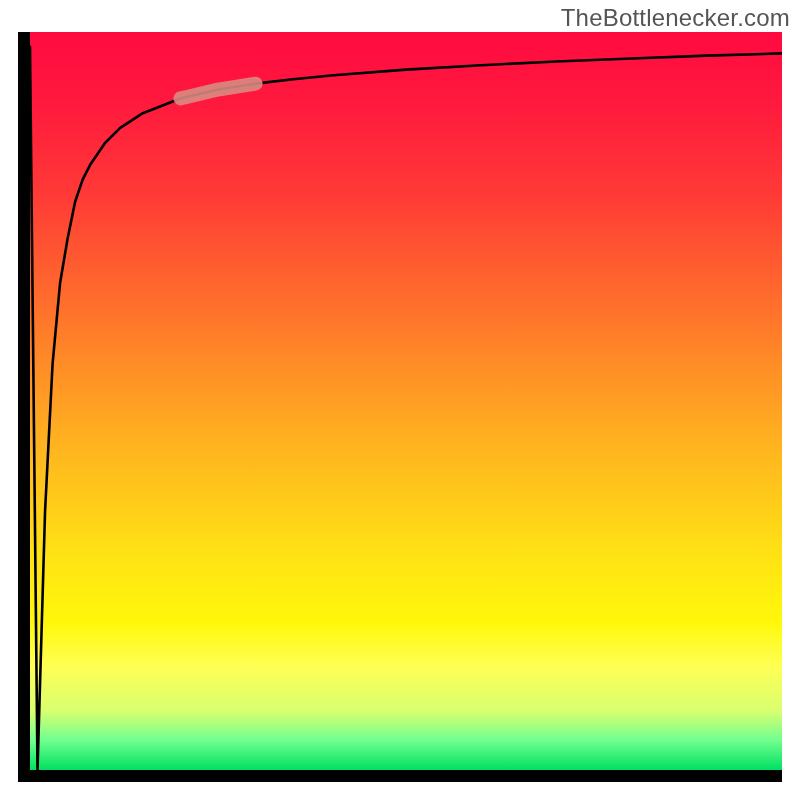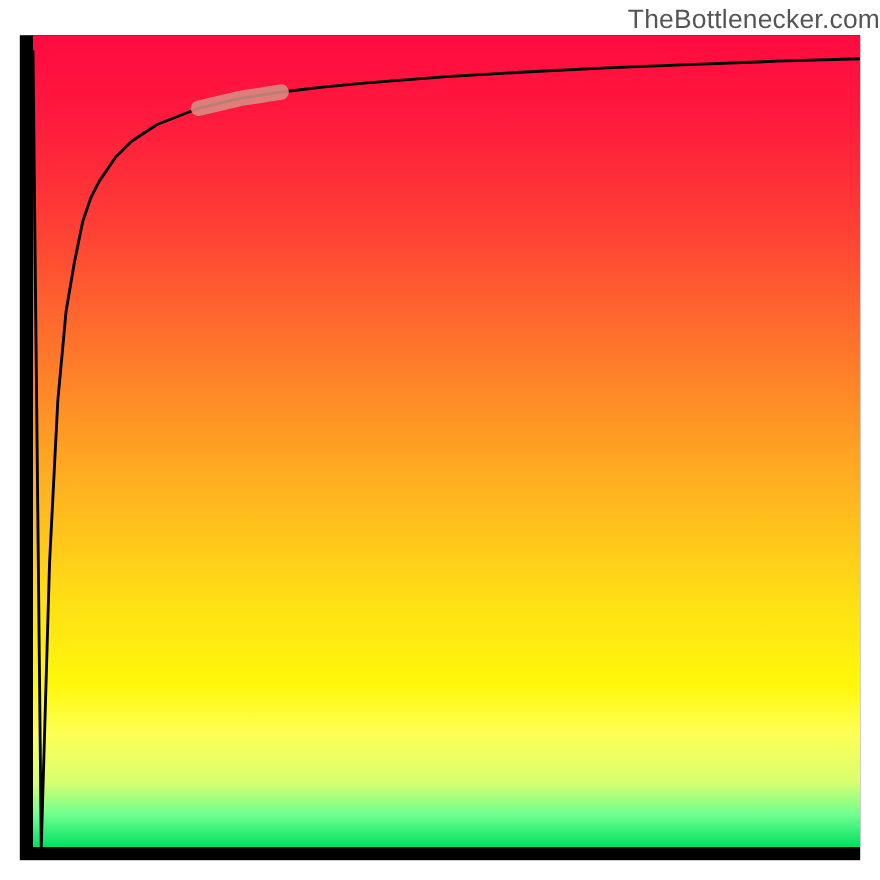--- a/index.html
+++ b/index.html
@@ -5,21 +5,21 @@
   * { margin: 0; padding: 0; box-sizing: border-box; }
   html, body { width: 800px; height: 800px; overflow: hidden; background: #fff; }
   .container {
     position: relative;
     width: 800px;
     height: 800px;
   }
   .attribution {
     position: absolute;
     top: 4px;
-    right: 0;
+    right: 10px;
     font-family: Arial, Helvetica, sans-serif;
     font-size: 24px;
     color: #555;
     font-weight: 400;
     letter-spacing: 0.2px;
   }
   .plot-frame {
     position: absolute;
     left: 18px;
     top: 32px;

